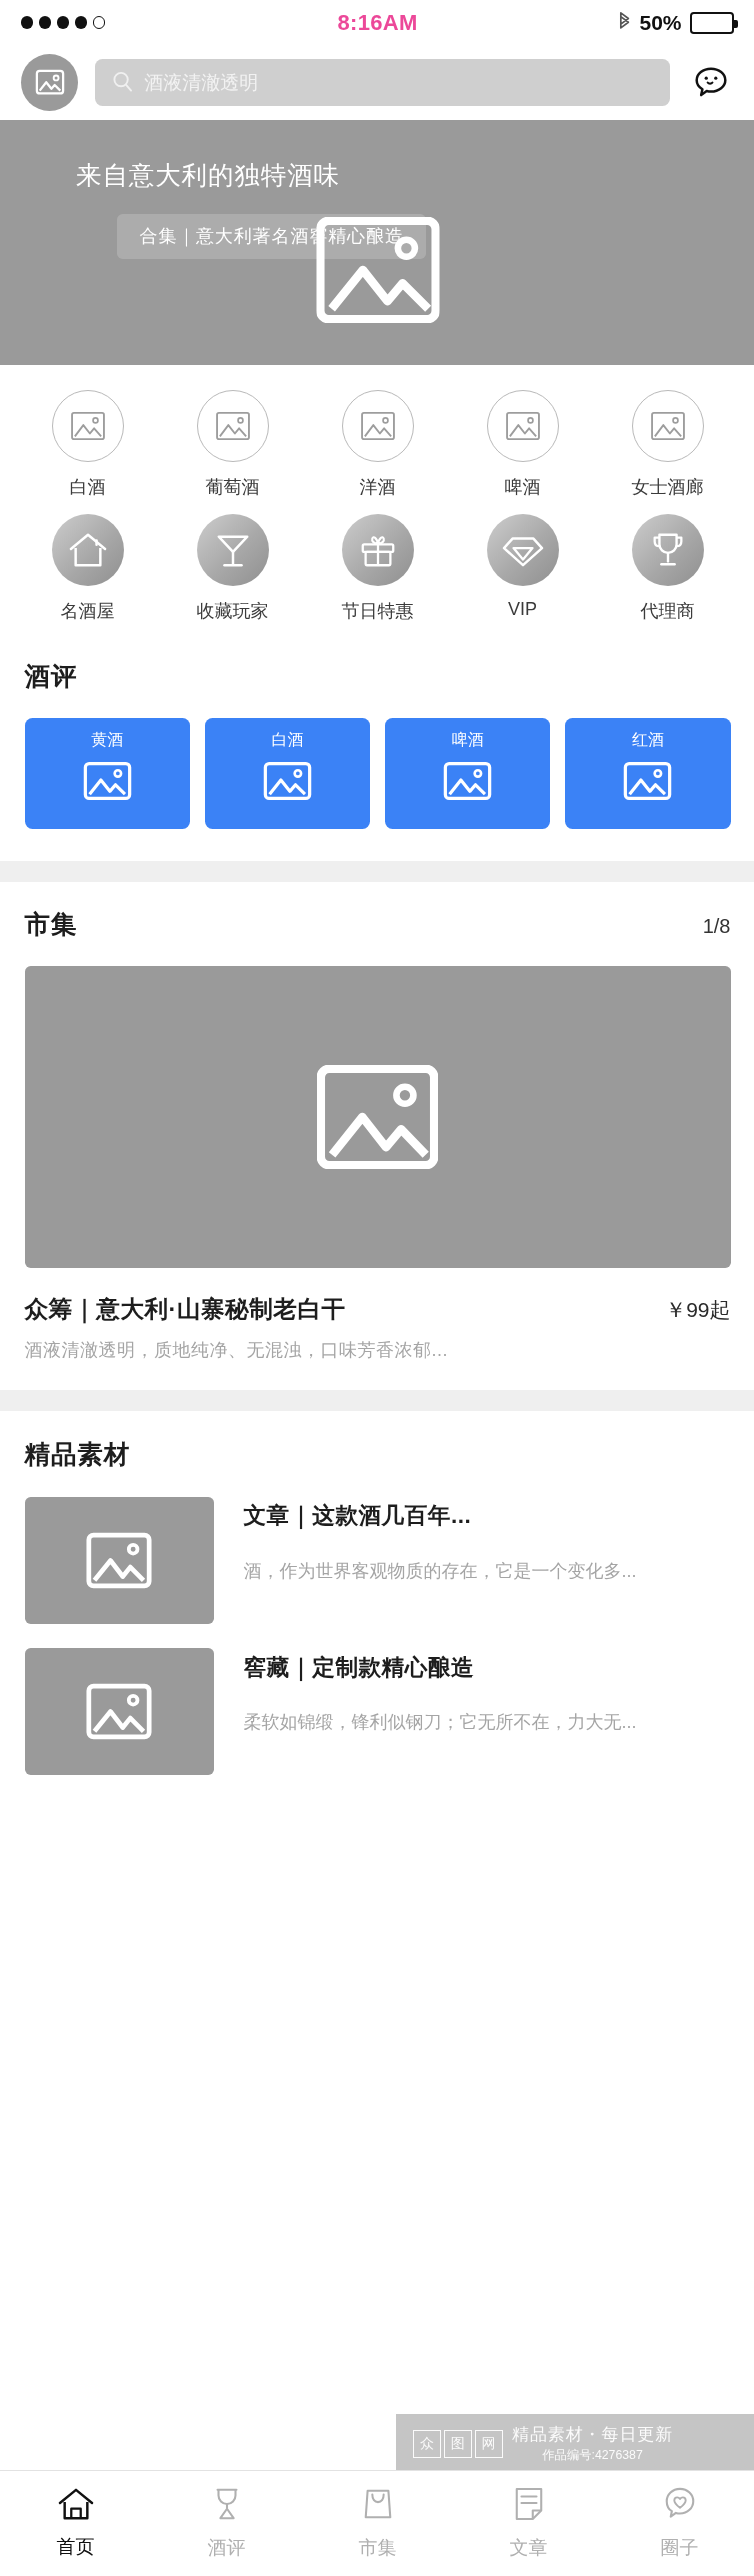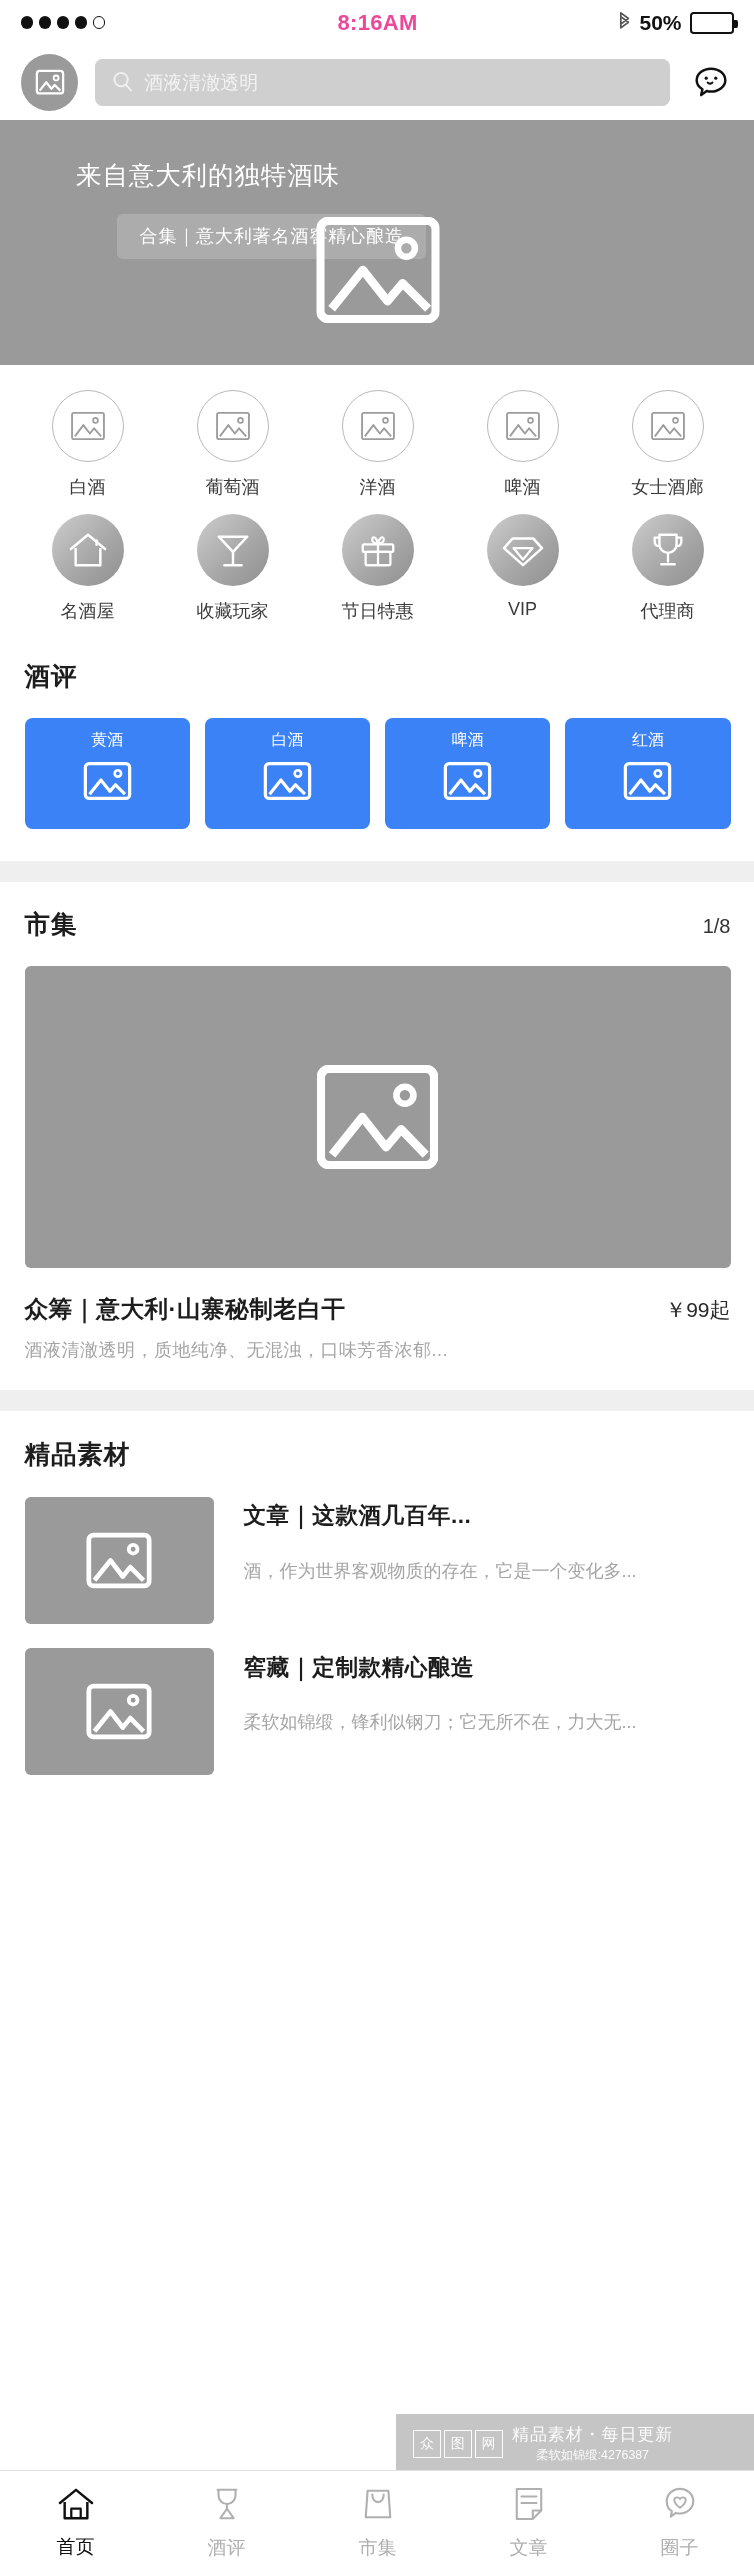--- a/index.html
+++ b/index.html
@@ -426,21 +426,21 @@
 </div>
 
 <div class="watermark">
   <div class="wm-logo">
     <span class="wm-box">众</span>
     <span class="wm-box">图</span>
     <span class="wm-box">网</span>
   </div>
   <div class="wm-text">
     <div class="wm-main">精品素材・每日更新</div>
-    <div class="wm-sub">柔软如锦缎:4276387</div>
+    <div class="wm-sub">作品编号:4276387</div>
   </div>
 </div>
 
 <div class="bottomnav">
   <div class="navitem active">
     <span>
       <svg width="38" height="34" viewBox="0 0 40 36">
         <path d="M3 17L20 3l17 14" fill="none" stroke="#111" stroke-width="2.6" stroke-linejoin="round" stroke-linecap="round"></path>
         <path d="M8 16v17h24V16" fill="none" stroke="#111" stroke-width="2.6" stroke-linejoin="round"></path>
         <path d="M15 33V23h10v10" fill="none" stroke="#111" stroke-width="2.4" stroke-linejoin="round"></path>

